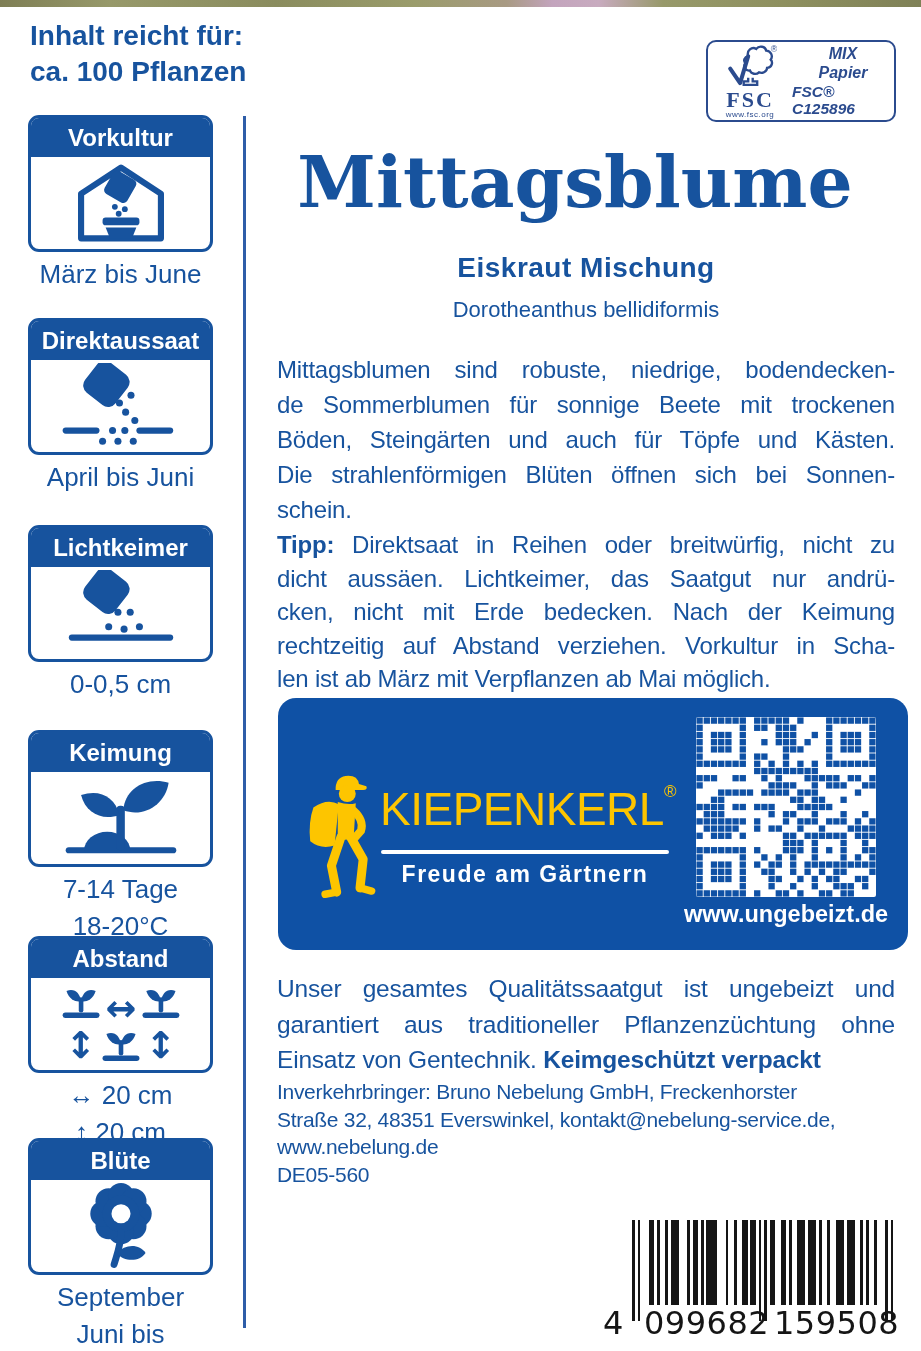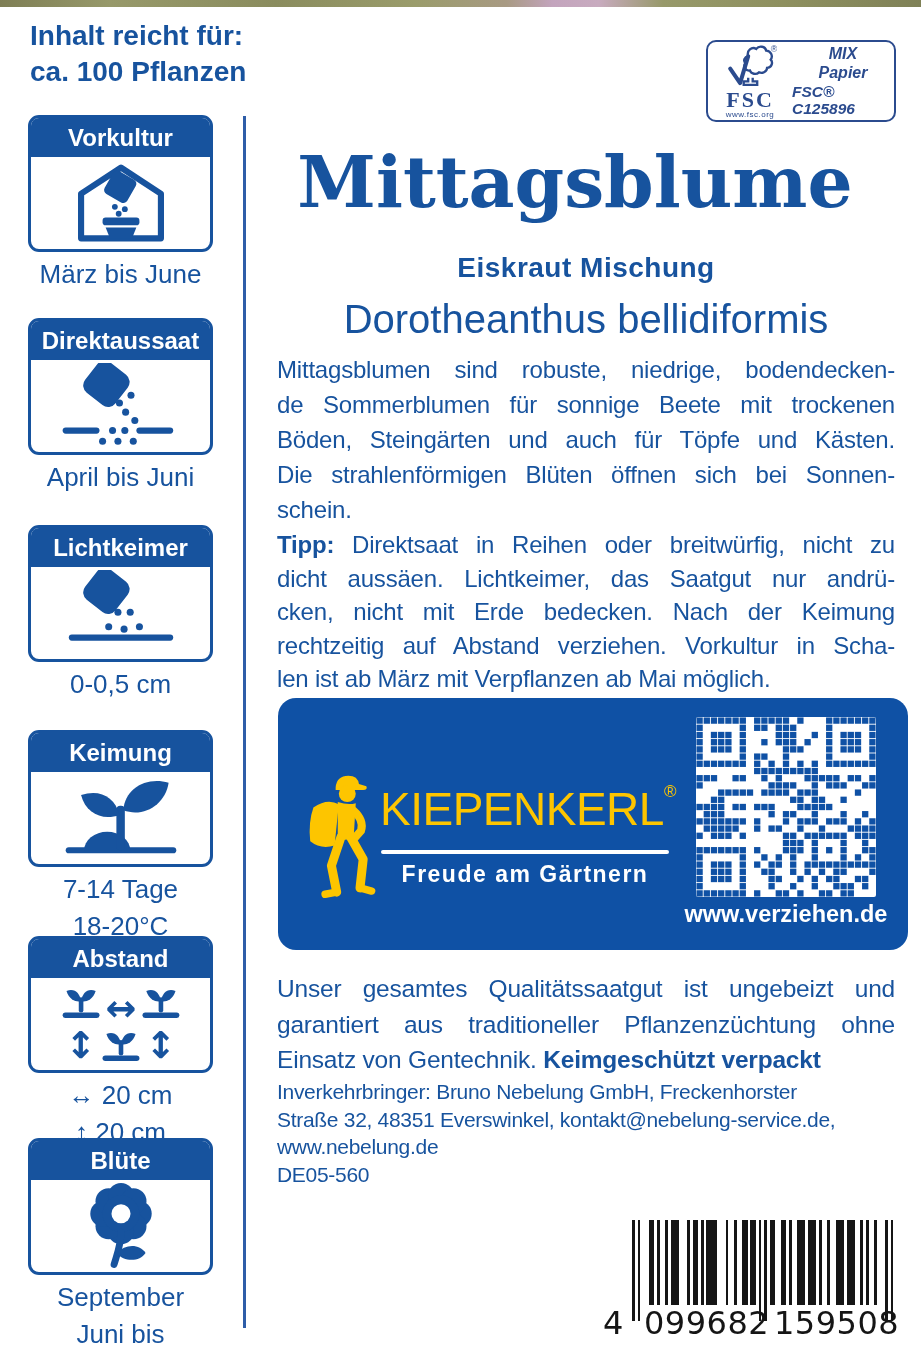--- a/index.html
+++ b/index.html
@@ -29,21 +29,21 @@
   .sb-head{background:var(--blue);color:#fff;font-weight:bold;font-size:24px;line-height:39px;height:39px;}
   .sb-ico{height:92px;display:flex;align-items:center;justify-content:center;color:var(--blue);}
   .sb-ico svg{width:168px;height:86px;}
   .sb-cap{font-size:26px;line-height:30px;margin-top:7px;color:var(--blue);}
   .sb-cap:empty{margin:0;}
   
   .title{position:absolute;left:240px;top:140px;width:670px;text-align:center;
          font-family:"DejaVu Serif",serif;font-weight:bold;font-size:71px;letter-spacing:0px;}
   .subtitle{position:absolute;left:277px;top:252px;width:618px;text-align:center;
             font-weight:bold;font-size:28px;letter-spacing:.5px;}
-  .botanical{position:absolute;left:277px;top:297px;width:618px;text-align:center;font-size:40px;}
+  .botanical{position:absolute;left:277px;top:297px;width:618px;text-align:center;font-size:22px;}
   
   .copy{position:absolute;left:277px;width:618px;font-size:24px;letter-spacing:-.2px;}
   .bl{white-space:nowrap;}
   .jline{text-align:justify;text-align-last:justify;}
   .jlast{text-align:left;}
   .desc{top:352px;line-height:35px;}
   .tip{top:528px;line-height:33.5px;}
   .quality{top:971px;line-height:35.5px;font-size:24.5px;}
   .distrib{top:1078px;line-height:27.5px;font-size:21px;letter-spacing:-.3px;}
   .bold{font-weight:bold;}
@@ -595,21 +595,21 @@
           <rect x="58.05" y="173.25" width="6.30" height="6.30" fill="currentColor"></rect>
           <rect x="79.65" y="173.25" width="6.30" height="6.30" fill="currentColor"></rect>
           <rect x="86.85" y="173.25" width="6.30" height="6.30" fill="currentColor"></rect>
           <rect x="101.25" y="173.25" width="6.30" height="6.30" fill="currentColor"></rect>
           <rect x="122.85" y="173.25" width="6.30" height="6.30" fill="currentColor"></rect>
           <rect x="130.05" y="173.25" width="6.30" height="6.30" fill="currentColor"></rect>
           <rect x="144.45" y="173.25" width="6.30" height="6.30" fill="currentColor"></rect>
           <rect x="151.65" y="173.25" width="6.30" height="6.30" fill="currentColor"></rect>
         </svg>
       </div>
-    <div class="qr-site">www.verziehen.de</div>
+    <div class="qr-site">www.ungebeizt.de</div>
   </div>
 
   <div class="copy quality">
     <div class="bl jline">Unser gesamtes Qualitätssaatgut ist ungebeizt und</div>
     <div class="bl jline">garantiert aus traditioneller Pflanzenzüchtung ohne</div>
     <div class="bl jlast"><span>Einsatz von Gentechnik.</span><span> </span><span class="bold">Keimgeschützt verpackt</span></div>
   </div>
 
   <div class="copy distrib">
     <div class="bl">Inverkehrbringer: Bruno Nebelung GmbH, Freckenhorster</div>

